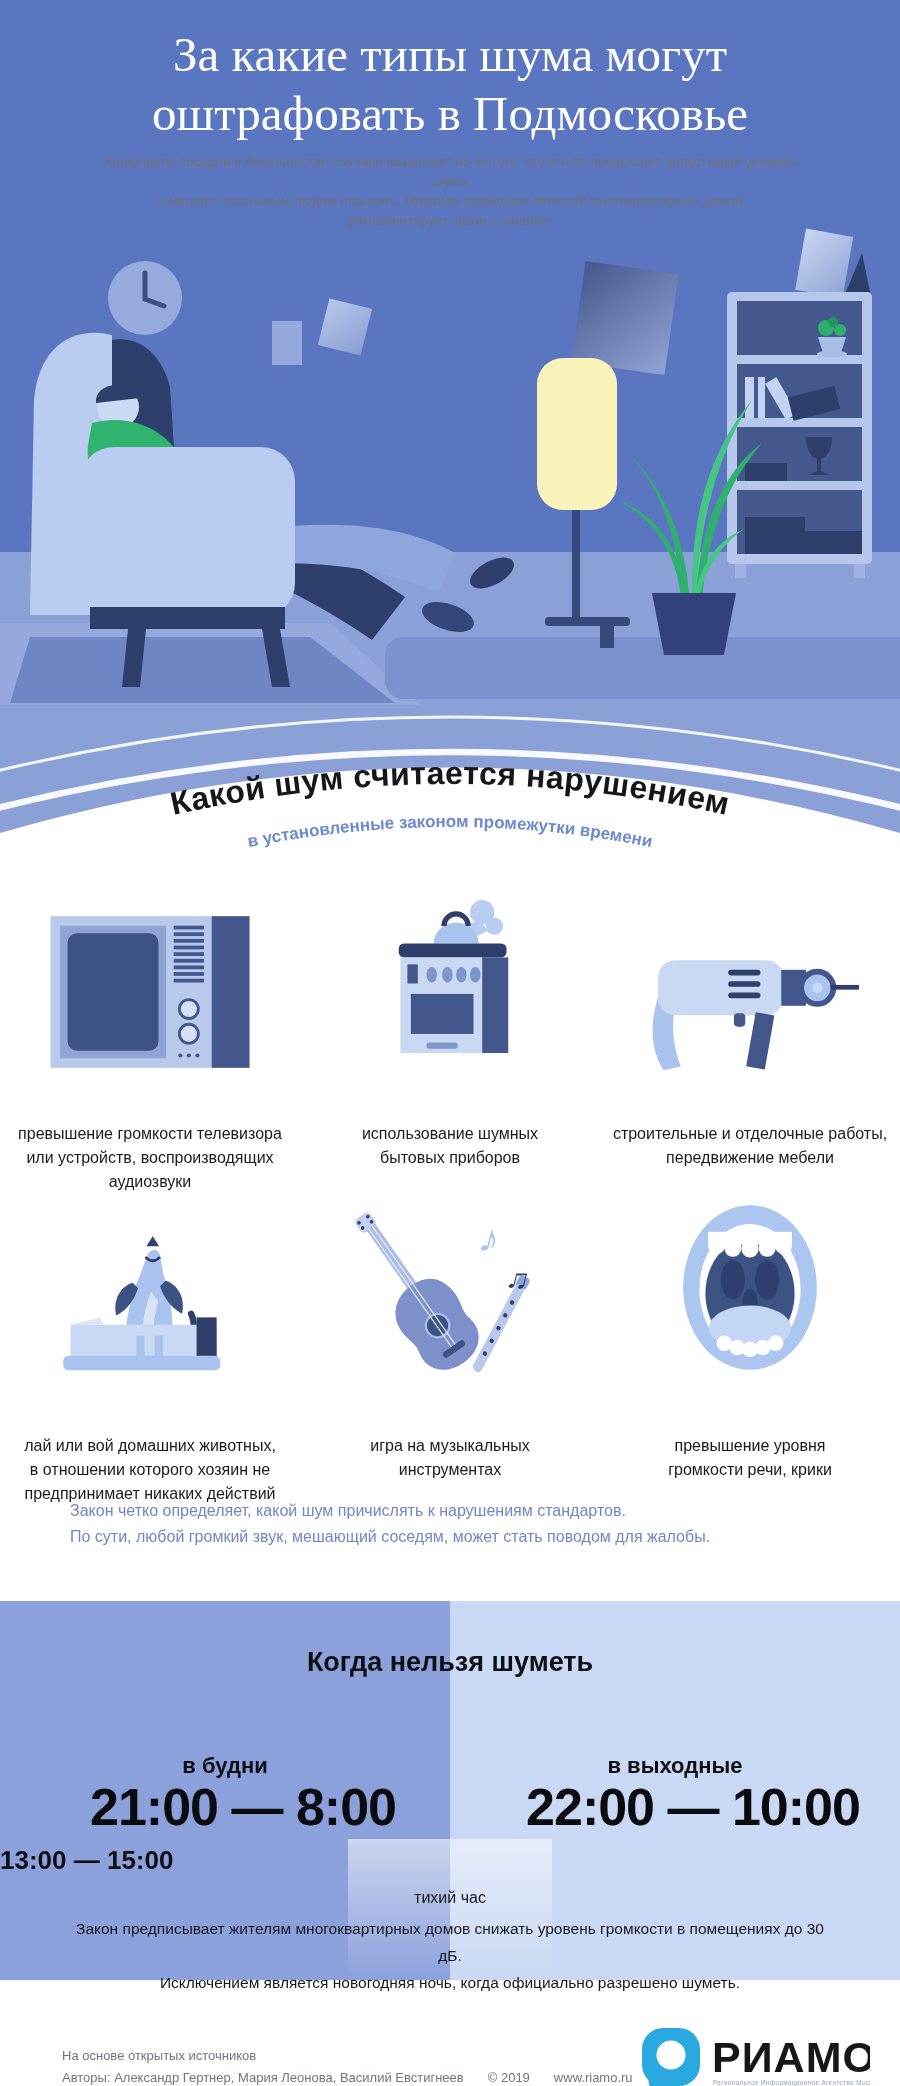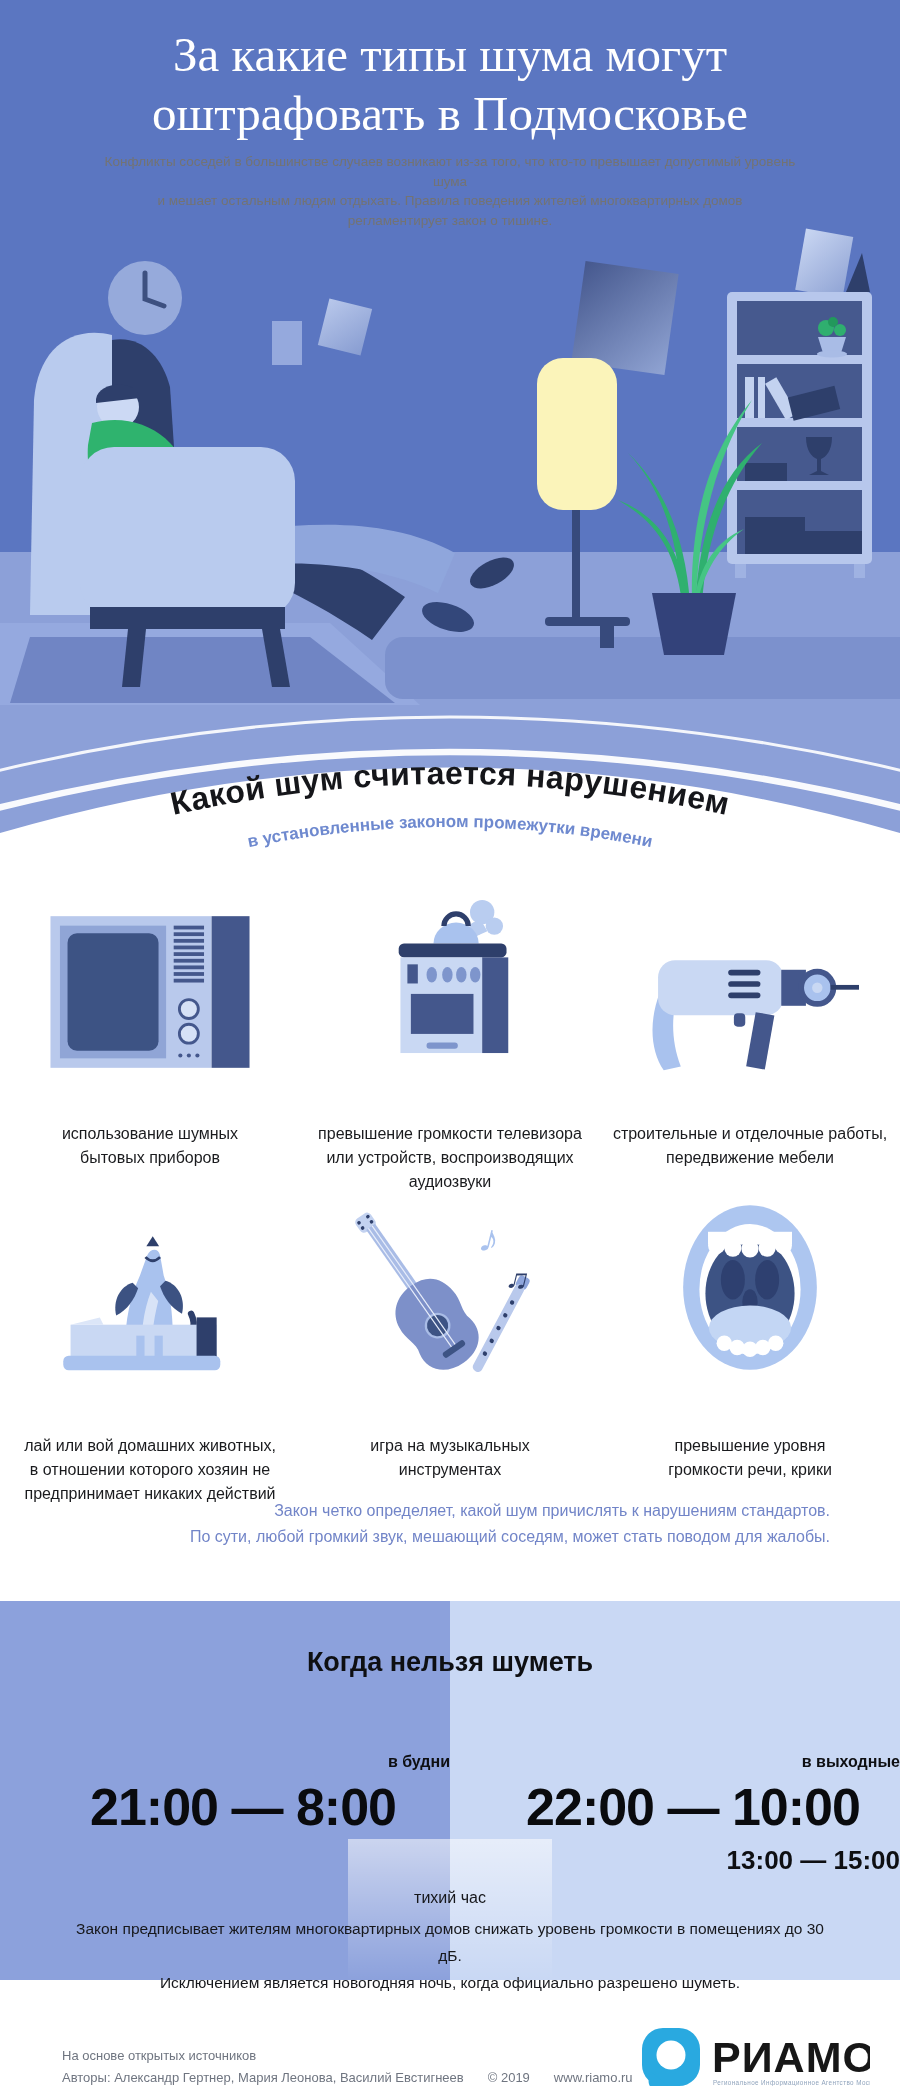--- a/index.html
+++ b/index.html
@@ -17,35 +17,35 @@
   .illus{left:0;top:185px;}
   
   .arch{left:0;top:640px;pointer-events:none;}
   .arc-title{font-size:32px;font-weight:700;fill:#15161A;letter-spacing:.5px;}
   .arc-sub{font-size:17px;font-weight:700;fill:#6E89CF;}
   
   .white-bg{left:0;top:856px;width:900px;height:745px;background:#FFFFFF;}
   .vrow{left:0;width:900px;display:flex;}
   .vcell{width:300px;height:212px;display:flex;align-items:flex-end;justify-content:center;}
   .ccell{width:300px;text-align:center;color:#1A1B1E;font-size:16px;line-height:1.5;}
-  .note{left:70px;top:1498px;width:760px;text-align:right;color:#7285C8;
+  .note{left:70px;top:1498px;width:760px;text-align:left;color:#7285C8;
       font-size:16px;line-height:1.6;}
   
   .quiet{left:0;top:1601px;width:900px;height:379px;}
   .q-left{position:absolute;left:0;top:0;width:450px;height:379px;background:#8CA1DC;}
   .q-right{position:absolute;left:450px;top:0;width:450px;height:379px;background:#C9D8F4;}
   .q-fade{position:absolute;left:348px;top:238px;width:204px;height:141px;
       background:linear-gradient(to bottom, rgba(255,255,255,.55), rgba(255,255,255,0));}
   .q-head{position:absolute;left:0;top:46px;width:900px;text-align:center;color:#0E0F12;
       font-size:27px;font-weight:700;}
-  .q-label{position:absolute;top:152px;width:450px;text-align:right;color:#0E0F12;
-      font-size:16px;font-weight:700;}
+  .q-label{position:absolute;top:152px;width:450px;text-align:center;color:#0E0F12;
+      font-size:22px;font-weight:700;}
   .q-time{position:absolute;top:176px;width:450px;text-align:center;color:#0A0B0E;
       font-size:52px;font-weight:700;letter-spacing:-1px;padding-left:18px;}
-  .q-afternoon{position:absolute;left:0;top:244px;width:900px;text-align:right;color:#0E0F12;
+  .q-afternoon{position:absolute;left:0;top:244px;width:900px;text-align:left;color:#0E0F12;
       font-size:26px;font-weight:700;}
   .q-quiet-label{position:absolute;left:0;top:288px;width:900px;text-align:center;color:#16171B;
       font-size:16px;}
   .q-disc{position:absolute;left:70px;top:314px;width:760px;text-align:center;color:#17181C;
       font-size:15.5px;line-height:1.75;}
   
   .footer{left:0;top:1980px;width:900px;height:106px;background:#FFFFFF;margin-top:24px;}
   .f-src{position:absolute;left:62px;top:44px;color:#6F7580;font-size:13px;}
   .f-row{position:absolute;left:62px;top:66px;display:flex;gap:24px;color:#6F7580;font-size:13px;}
   .f-logo{position:absolute;right:30px;top:22px;}
@@ -233,25 +233,25 @@
         <rect x="200" y="62" width="30" height="5" fill="#2E3F6B"></rect>
         <g transform="rotate(10 126 120)">
             <rect x="116" y="92" width="20" height="58" fill="#44578C"></rect>
           </g>
         <rect x="98" y="92" width="12" height="14" rx="4" fill="#44578C"></rect>
       </svg>
     </div>
   </div>
 
   <div class="abs vrow" style="top:1122px">
-    <div class="ccell ml">использование шумных
-бытовых приборов</div>
     <div class="ccell ml">превышение громкости телевизора
 или устройств, воспроизводящих
 аудиозвуки</div>
+    <div class="ccell ml">использование шумных
+бытовых приборов</div>
     <div class="ccell ml">строительные и отделочные работы,
 передвижение мебели</div>
   </div>
 
   <div class="abs vrow" style="top:1178px">
     <div class="vcell">
       <svg width="210" height="200" viewBox="0 0 230 200" aria-hidden="true">
         <path d="M 150,162 C 162,152 166,138 160,126" stroke="#2E3F6B" stroke-width="7" fill="none" stroke-linecap="round"></path>
         <path d="M 88,180 C 86,140 92,110 104,84 L 112,62 C 116,54 124,54 126,62 L 130,84 C 140,112 142,146 138,180 Z" fill="#A9C2EE"></path>
         <polygon points="111,52 125,52 118,41" fill="#2E3F6B"></polygon>

